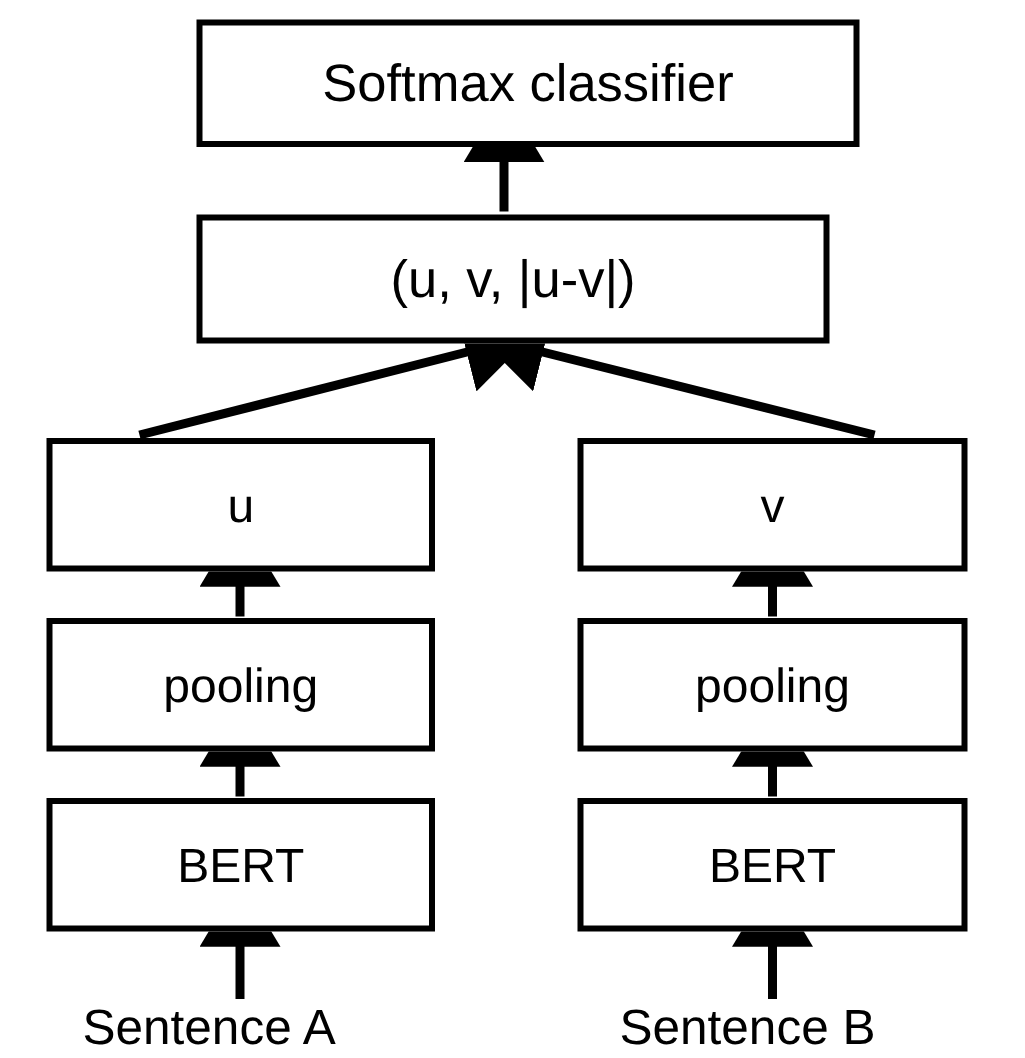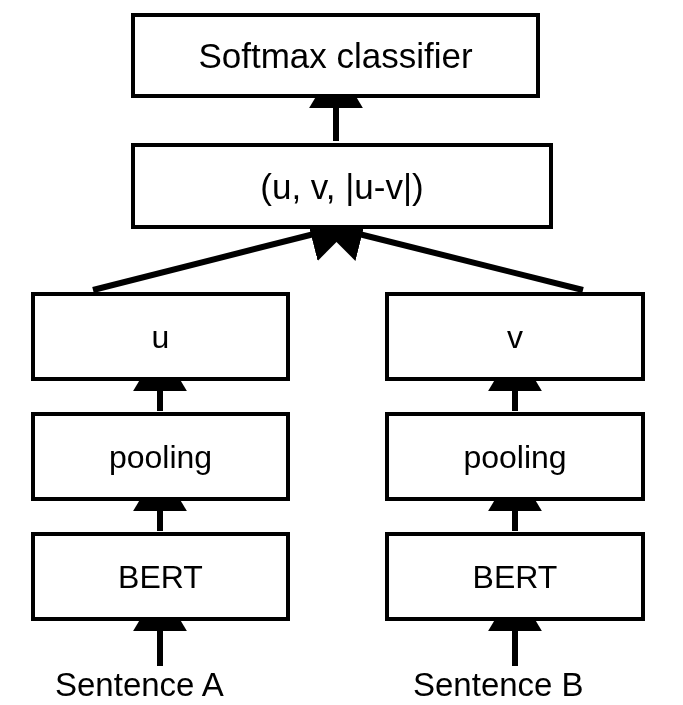--- a/index.html
+++ b/index.html
@@ -35,21 +35,21 @@
     align-items: center;
     justify-content: center;
     color: #000000;
     font-weight: 400;
     line-height: 1;
     z-index: 2;
   }
   .box-softmax {
     left: 131px;
     top: 13px;
-    width: 409px;
+    width: 442px;
     height: 85px;
     font-size: 35px;
   }
   .box-concat {
     left: 131px;
     top: 143px;
     width: 422px;
     height: 86px;
     font-size: 35px;
   }

